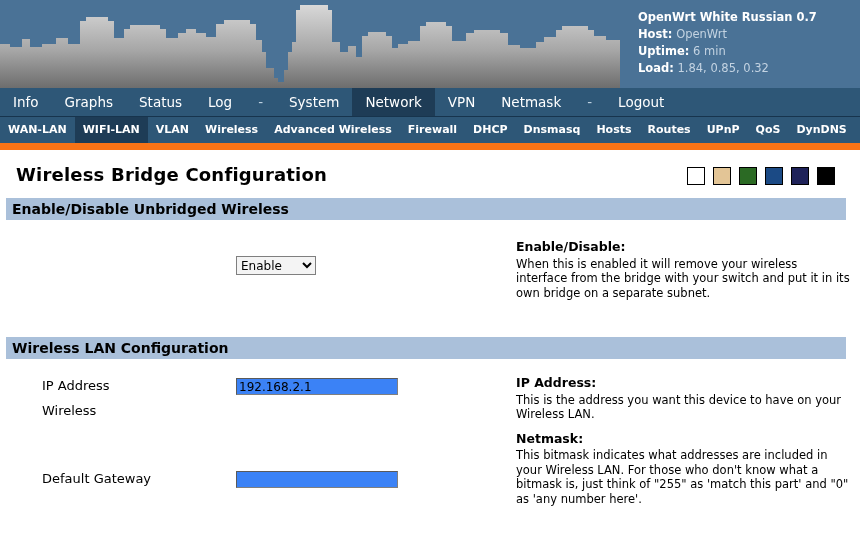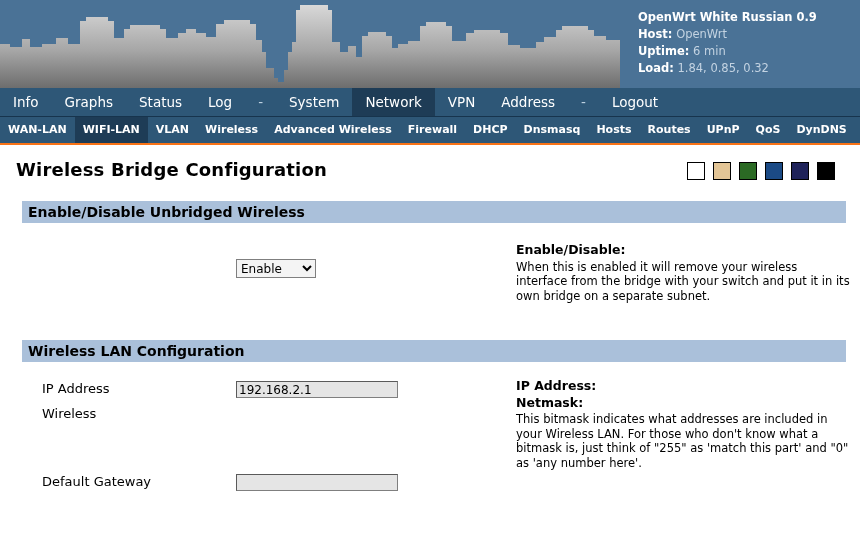--- a/index.html
+++ b/index.html
@@ -78,21 +78,21 @@
   }
   #nav-primary .item.active {
     background: #1e3c56;
   }
 
   
   #nav-secondary {
     width: 860px;
     height: 26px;
     background: #2e5777;
-    border-bottom: 2px solid #f97316;
+    border-bottom: 7px solid #f97316;
     white-space: nowrap;
   }
   #nav-secondary .subitem {
     display: inline-block;
     height: 26px;
     line-height: 26px;
     color: #ffffff;
     font-size: 11px;
     font-weight: bold;
     padding: 0 8px;
@@ -104,21 +104,21 @@
   }
 
   
   #content {
     position: relative;
     width: 860px;
     padding: 0;
   }
   #titlerow {
     position: relative;
-    height: 56px;
+    height: 48px;
     border-radius: 17px;
   }
   #page-title {
     position: absolute;
     left: 16px;
     top: 14px;
     font-size: 18px;
     font-weight: bold;
     letter-spacing: 0.2px;
     color: #000000;
@@ -137,21 +137,21 @@
     margin-left: 8px;
     vertical-align: top;
     cursor: pointer;
   }
 
   .section {
     position: relative;
     margin-top: 4px;
   }
   .section-bar {
-    margin-left: 22px;
+    margin-left: 6px;
     margin-right: 14px;
     height: 22px;
     background: #aac0da;
     font-size: 14px;
     font-weight: bold;
     color: #000000;
     line-height: 22px;
     padding-left: 6px;
     box-sizing: border-box;
   }
@@ -207,21 +207,21 @@
   input.text {
     width: 162px;
     height: 17px;
     box-sizing: border-box;
     font-family: "DejaVu Sans", "Liberation Sans", sans-serif;
     font-size: 12px;
     padding: 1px 2px;
     border: 1px solid #7f7f7f;
     border-top-color: #5a5a5a;
     border-left-color: #5a5a5a;
-    background: #e5e5e5;
+    background: #3b82f6;
     color: #000000;
   }
   select.sel {
     font-family: "DejaVu Sans", "Liberation Sans", sans-serif;
     font-size: 12px;
     width: 80px;
     height: 19px;
     border: 1px solid #7f7f7f;
     background: #f4f4f4;
     color: #000000;
@@ -255,38 +255,38 @@
       L392,36 L392,48 L398,48 L398,44 L408,44 L408,41 L420,41
       L420,26 L426,26 L426,22 L446,22 L446,26 L452,26 L452,41
       L466,41 L466,33 L474,33 L474,30 L500,30 L500,33 L508,33
       L508,45 L520,45 L520,48 L536,48 L536,42 L544,42 L544,37
       L556,37 L556,30 L562,30 L562,26 L588,26 L588,30 L594,30
       L594,36 L606,36 L606,40 L620,40 L620,88 L0,88 Z"></path>
   </svg>
 
   <div id="sysinfo">
     <div class="row">
-      <span class="title">OpenWrt White Russian 0.9</span>
+      <span class="title">OpenWrt White Russian 0.7</span>
     </div>
     <div class="row">
       <span class="k">Host:</span>
       <span class="v">OpenWrt</span>
     </div>
     <div class="row">
       <span class="k">Uptime:</span>
       <span class="v">6 min</span>
     </div>
     <div class="row">
       <span class="k">Load:</span>
       <span class="v">1.84, 0.85, 0.32</span>
     </div>
   </div>
 </div>
 
-<div id="nav-primary"><span class="item">Info</span><span class="item">Graphs</span><span class="item">Status</span><span class="item">Log</span><span class="item sep">-</span><span class="item">System</span><span class="item active">Network</span><span class="item">VPN</span><span class="item">Address</span><span class="item sep">-</span><span class="item">Logout</span></div>
+<div id="nav-primary"><span class="item">Info</span><span class="item">Graphs</span><span class="item">Status</span><span class="item">Log</span><span class="item sep">-</span><span class="item">System</span><span class="item active">Network</span><span class="item">VPN</span><span class="item">Netmask</span><span class="item sep">-</span><span class="item">Logout</span></div>
 
 <div id="nav-secondary"><span class="subitem">WAN-LAN</span><span class="subitem active">WIFI-LAN</span><span class="subitem">VLAN</span><span class="subitem">Wireless</span><span class="subitem">Advanced Wireless</span><span class="subitem">Firewall</span><span class="subitem">DHCP</span><span class="subitem">Dnsmasq</span><span class="subitem">Hosts</span><span class="subitem">Routes</span><span class="subitem">UPnP</span><span class="subitem">QoS</span><span class="subitem">DynDNS</span><span class="subitem">WoL</span></div>
 
 <div id="content">
 
   <div id="titlerow">
     <div id="page-title">Wireless Bridge Configuration</div>
     <div id="swatches"><span class="sw" style="background: rgb(255, 255, 255);"></span><span class="sw" style="background: rgb(227, 197, 150);"></span><span class="sw" style="background: rgb(43, 106, 36);"></span><span class="sw" style="background: rgb(27, 74, 133);"></span><span class="sw" style="background: rgb(30, 34, 89);"></span><span class="sw" style="background: rgb(0, 0, 0);"></span></div>
   </div>
 
@@ -316,20 +316,21 @@
             <div class="frow" style="height: 25px;">
               <div class="flabel">Wireless</div>
             </div>
             <div class="frow" style="height: 25px; margin-top: 43px;">
               <div class="flabel">Default Gateway</div>
               <div class="fctl"><input class="text" type="text" style=""></div>
             </div>
           </div>
           <div class="help-col" style="top: 17px;">
             <div class="help-title">IP Address:</div>
+            <div class="help-body">This is the address you want this device to have on your Wireless LAN.</div>
             <div class="help-title">Netmask:</div>
             <div class="help-body">This bitmask indicates what addresses are included in your Wireless LAN. For those who don't know what a bitmask is, just think of "255" as 'match this part' and "0" as 'any number here'.</div>
           </div>
         </div>
       </div>
     </div>
 
 </div>
 
 </body></html>

